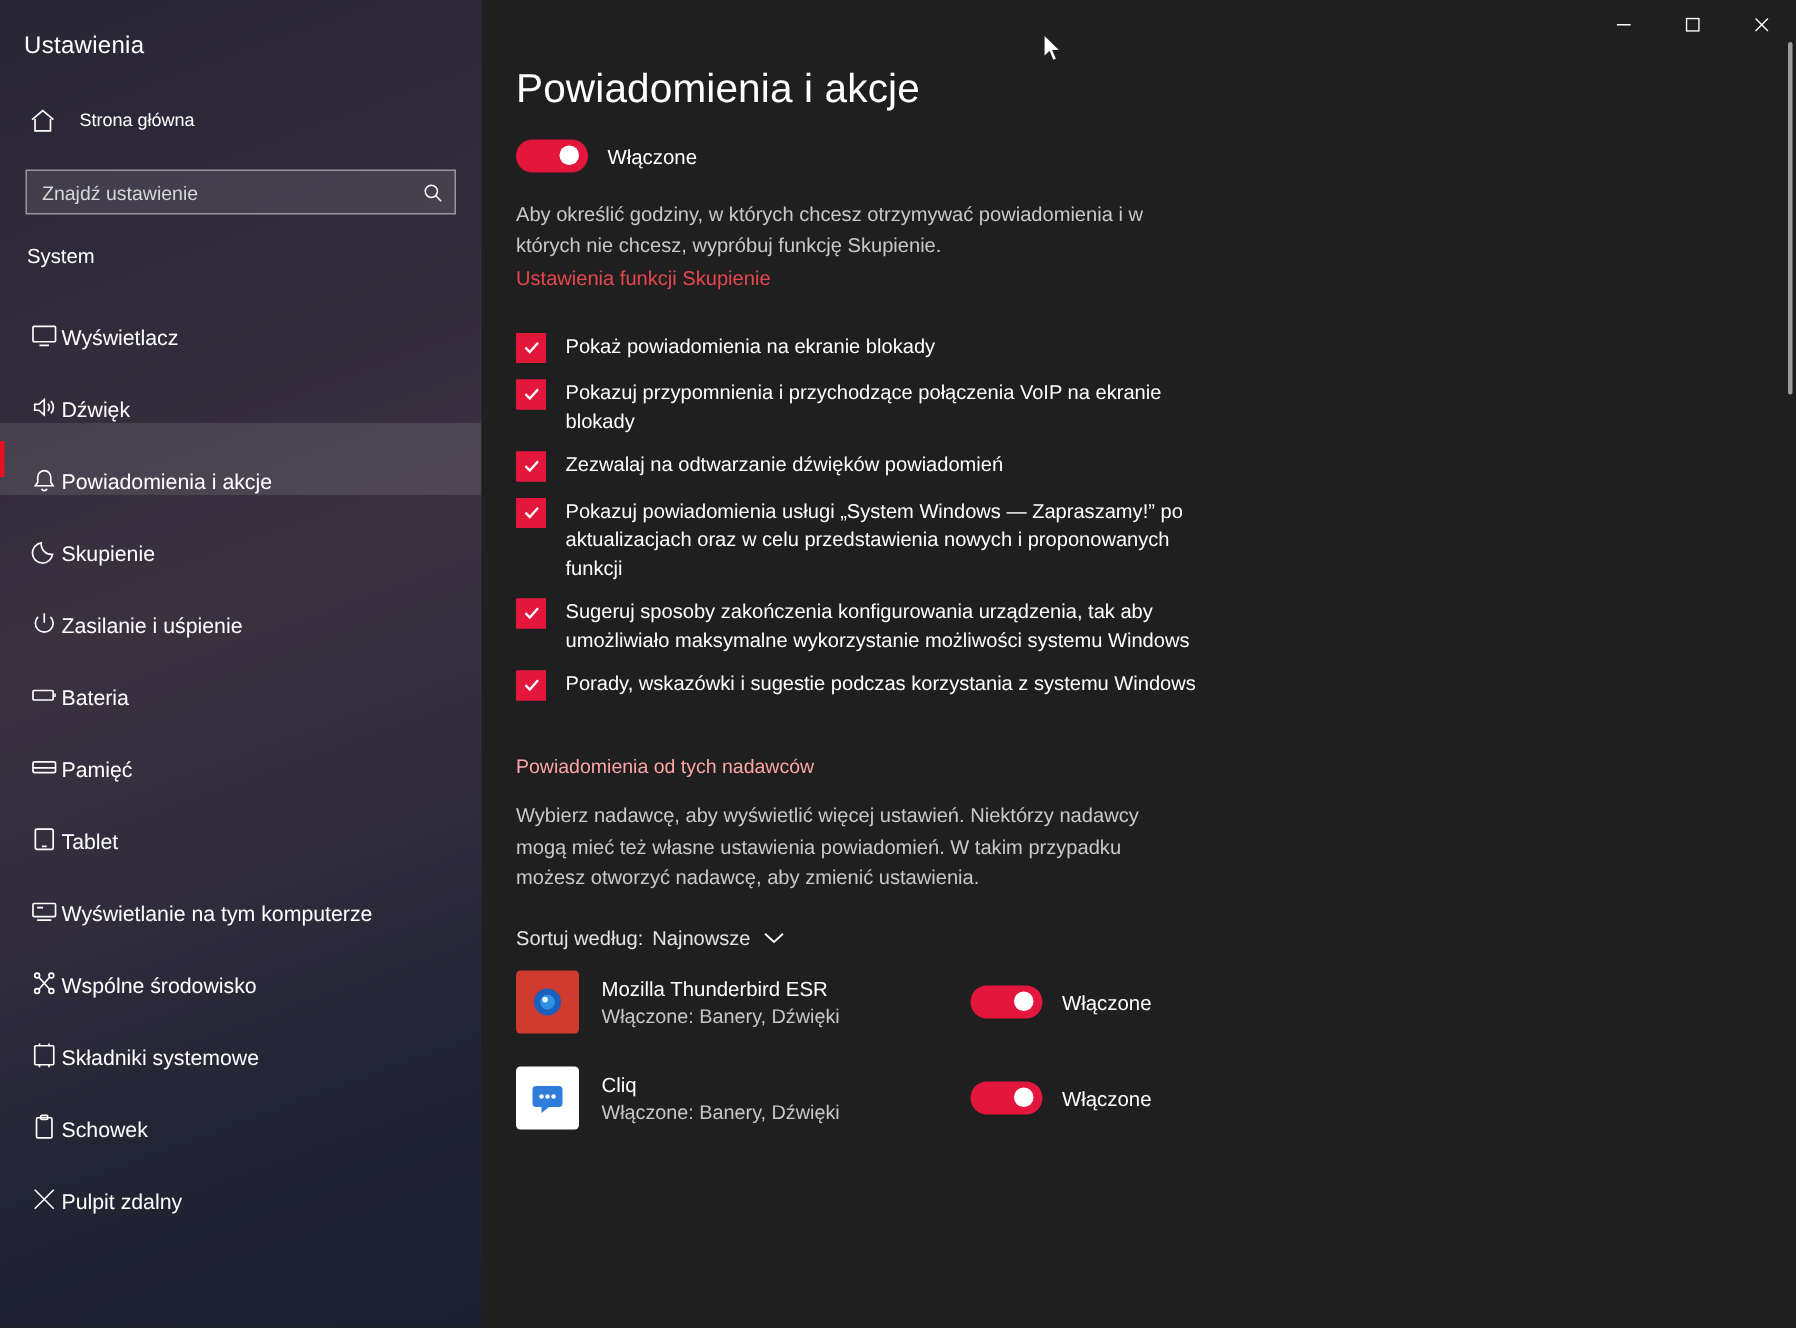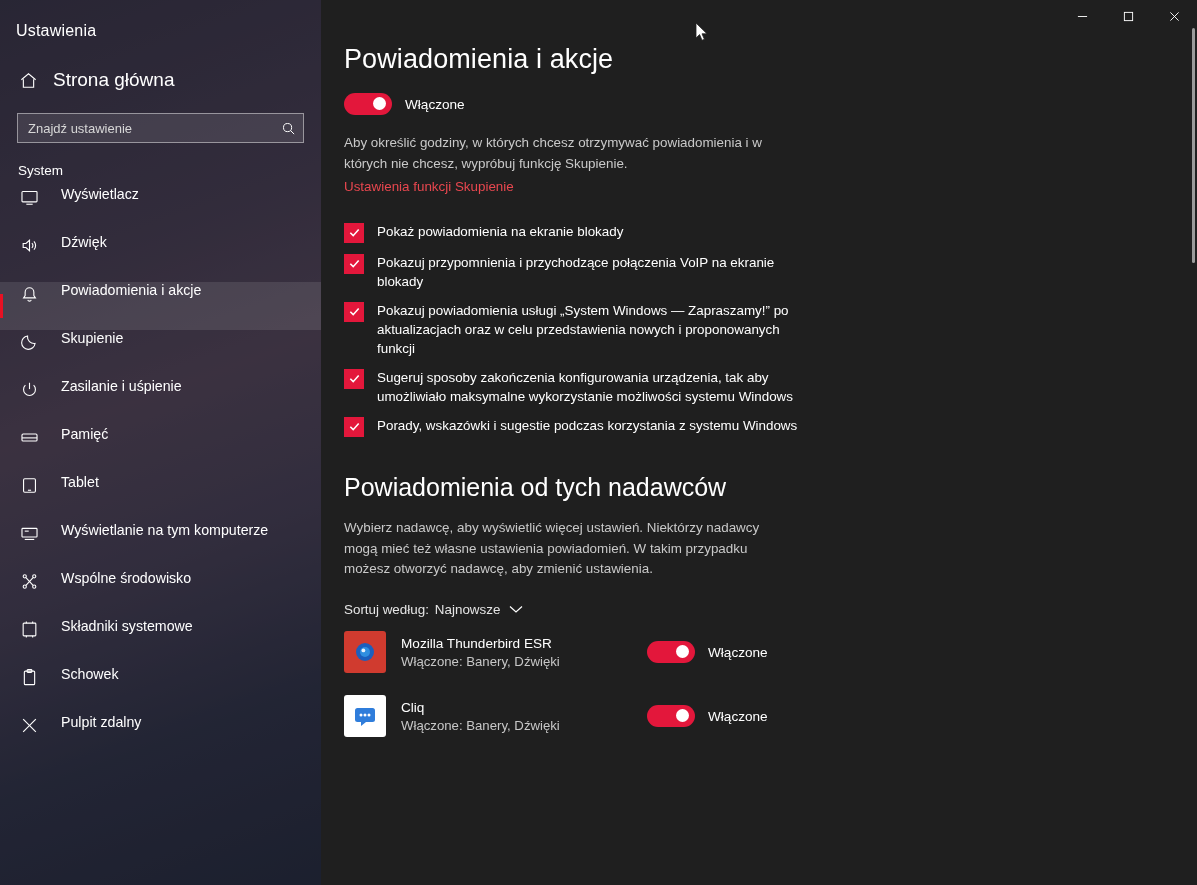--- a/index.html
+++ b/index.html
@@ -44,21 +44,21 @@
   .home-row {
     display: flex;
     align-items: center;
     height: 34px;
     margin-top: 23px;
     padding-left: 18px;
     gap: 15px;
     cursor: default;
   }
   .home-row .ico { width: 20px; height: 20px; display: flex; align-items: center; justify-content: center; }
-  .home-row .lbl { font-size: 19px; color: #fff; }
+  .home-row .lbl { font-size: 12px; color: #fff; }
 
   .search-wrap {
     margin: 16px 17px 0 17px;
     height: 30px;
     background: rgba(255,255,255,0.10);
     border: 1px solid rgba(255,255,255,0.45);
     display: flex;
     align-items: center;
   }
   .search-wrap input {
@@ -81,24 +81,24 @@
   .section-head {
     font-size: 13.5px;
     font-weight: normal;
     color: #ffffff;
     padding: 20px 0 8px 18px;
   }
 
   .nav-item {
     position: relative;
     display: flex;
-    align-items: flex-start;
+    align-items: flex-end;
     height: 48px;
     padding-left: 18px;
-    gap: 21px;
+    gap: 1px;
     cursor: default;
   }
   .nav-item .ico {
     width: 22px; height: 22px;
     display: flex; align-items: center; justify-content: center;
     color: #ffffff;
     flex: 0 0 22px;
   }
   .nav-item .lbl { font-size: 14.2px; color: #ffffff; white-space: nowrap; }
   .nav-item.selected { background: rgba(255,255,255,0.10); }
@@ -215,24 +215,24 @@
     display: flex; align-items: center; justify-content: center;
   }
   .check-text {
     font-size: 13.4px;
     line-height: 1.42;
     color: #ffffff;
     max-width: 440px;
   }
 
   h2.section2 {
-    font-size: 25px;
+    font-size: 13px;
     font-weight: normal;
     margin: 36px 0 16px 0;
-    color: #ffffff;
+    color: #fca5a5;
   }
 
   .sort-row {
     display: flex; align-items: center; gap: 6px;
     margin: 22px 0 14px 0;
     font-size: 13.4px;
     color: #e5e5e5;
   }
   .sort-value { display: flex; align-items: center; gap: 9px; cursor: default; }
 
@@ -343,20 +343,29 @@
     <div class="nav-item">
       <span class="ico">
         <svg width="19" height="19" viewBox="0 0 24 24" fill="none" stroke="#fff" stroke-width="1.4">
           <path d="M12 3.5 V11.5"></path>
             <path d="M6.8 6.6 a7.5 7.5 0 1 0 10.4 0"></path>
         </svg>
       </span>
       <span class="lbl">Zasilanie i uśpienie</span>
     </div>
 
+    <div class="nav-item">
+      <span class="ico">
+        <svg width="19" height="19" viewBox="0 0 24 24" fill="none" stroke="#fff" stroke-width="1.4">
+          <rect x="2.5" y="8" width="17" height="8" rx="1"></rect>
+            <path d="M21 10.5 v3"></path>
+        </svg>
+      </span>
+      <span class="lbl">Bateria</span>
+    </div>
 
     <div class="nav-item">
       <span class="ico">
         <svg width="19" height="19" viewBox="0 0 24 24" fill="none" stroke="#fff" stroke-width="1.4">
           <rect x="2.5" y="7.5" width="19" height="9" rx="1.5"></rect>
             <path d="M2.5 12.5 h19"></path>
         </svg>
       </span>
       <span class="lbl">Pamięć</span>
     </div>
@@ -488,20 +497,28 @@
 
           <div class="check-row">
             <span class="checkbox">
               <svg width="13" height="13" viewBox="0 0 14 14" fill="none" stroke="#ffffff" stroke-width="1.7">
                   <path d="M2.5 7.3 L5.6 10.4 L11.5 3.8"></path>
                 </svg>
             </span>
             <span class="check-text">Pokazuj przypomnienia i przychodzące połączenia VoIP na ekranie blokady</span>
           </div>
 
+          <div class="check-row">
+            <span class="checkbox">
+              <svg width="13" height="13" viewBox="0 0 14 14" fill="none" stroke="#ffffff" stroke-width="1.7">
+                  <path d="M2.5 7.3 L5.6 10.4 L11.5 3.8"></path>
+                </svg>
+            </span>
+            <span class="check-text">Zezwalaj na odtwarzanie dźwięków powiadomień</span>
+          </div>
 
           <div class="check-row">
             <span class="checkbox">
               <svg width="13" height="13" viewBox="0 0 14 14" fill="none" stroke="#ffffff" stroke-width="1.7">
                   <path d="M2.5 7.3 L5.6 10.4 L11.5 3.8"></path>
                 </svg>
             </span>
             <span class="check-text">Pokazuj powiadomienia usługi „System Windows — Zapraszamy!” po aktualizacjach oraz w celu przedstawienia nowych i proponowanych funkcji</span>
           </div>
 

